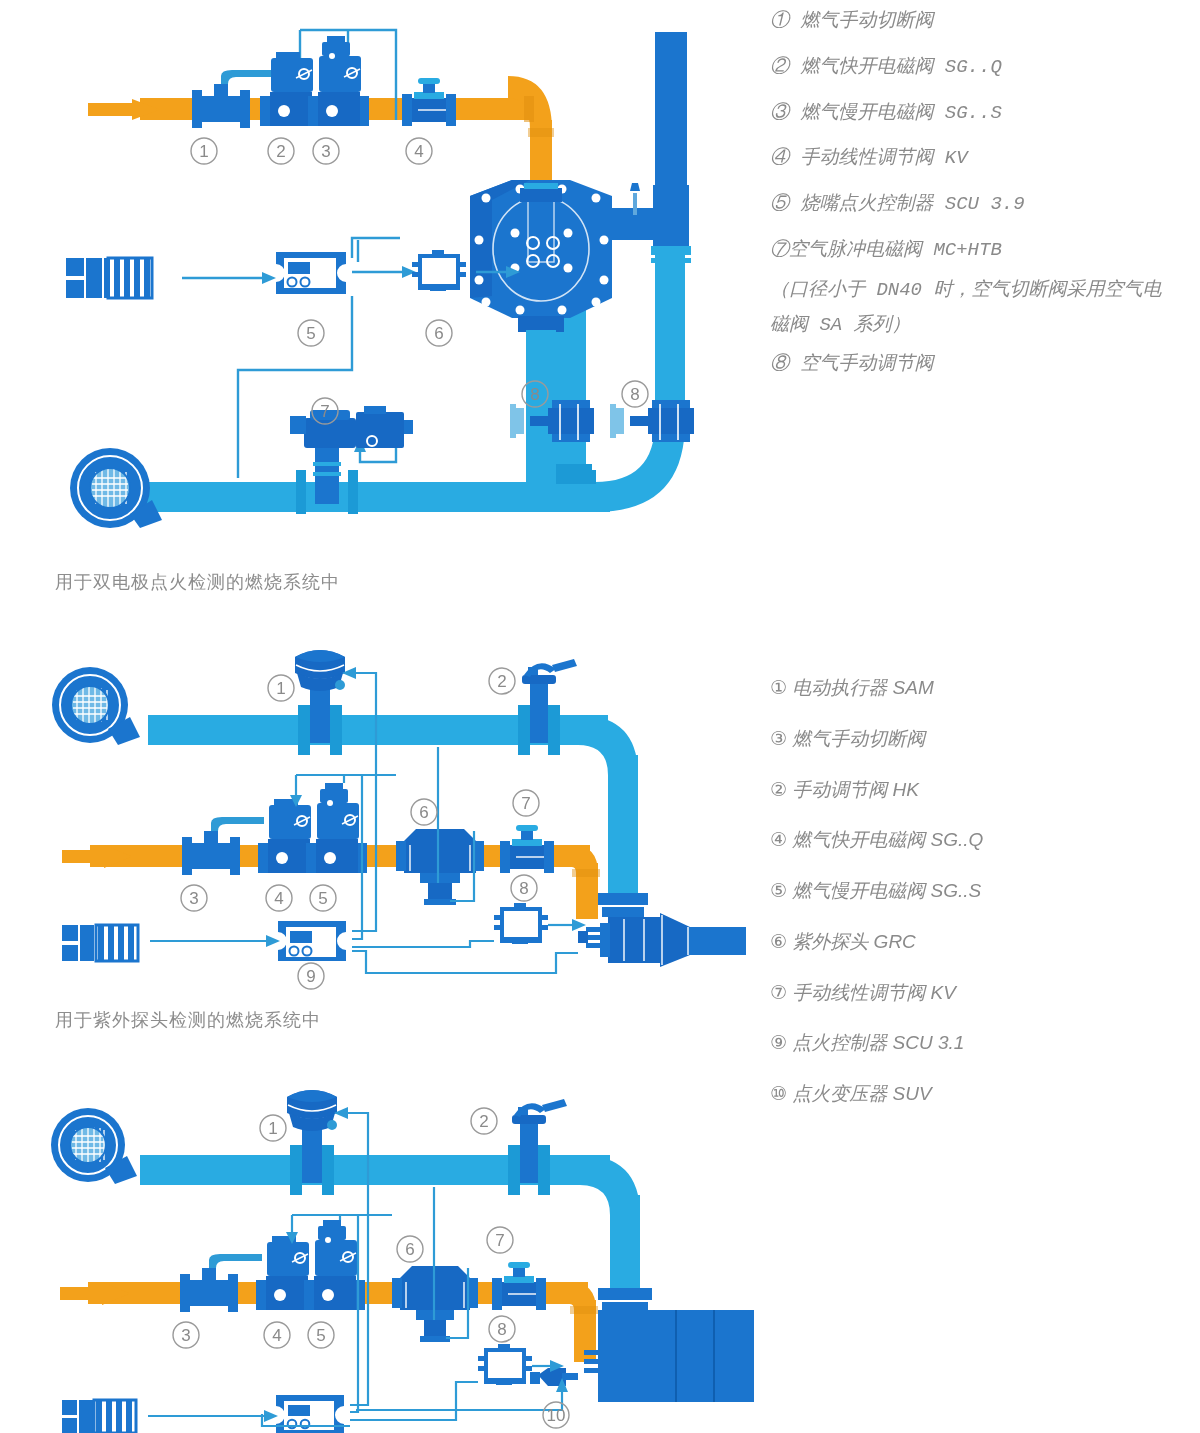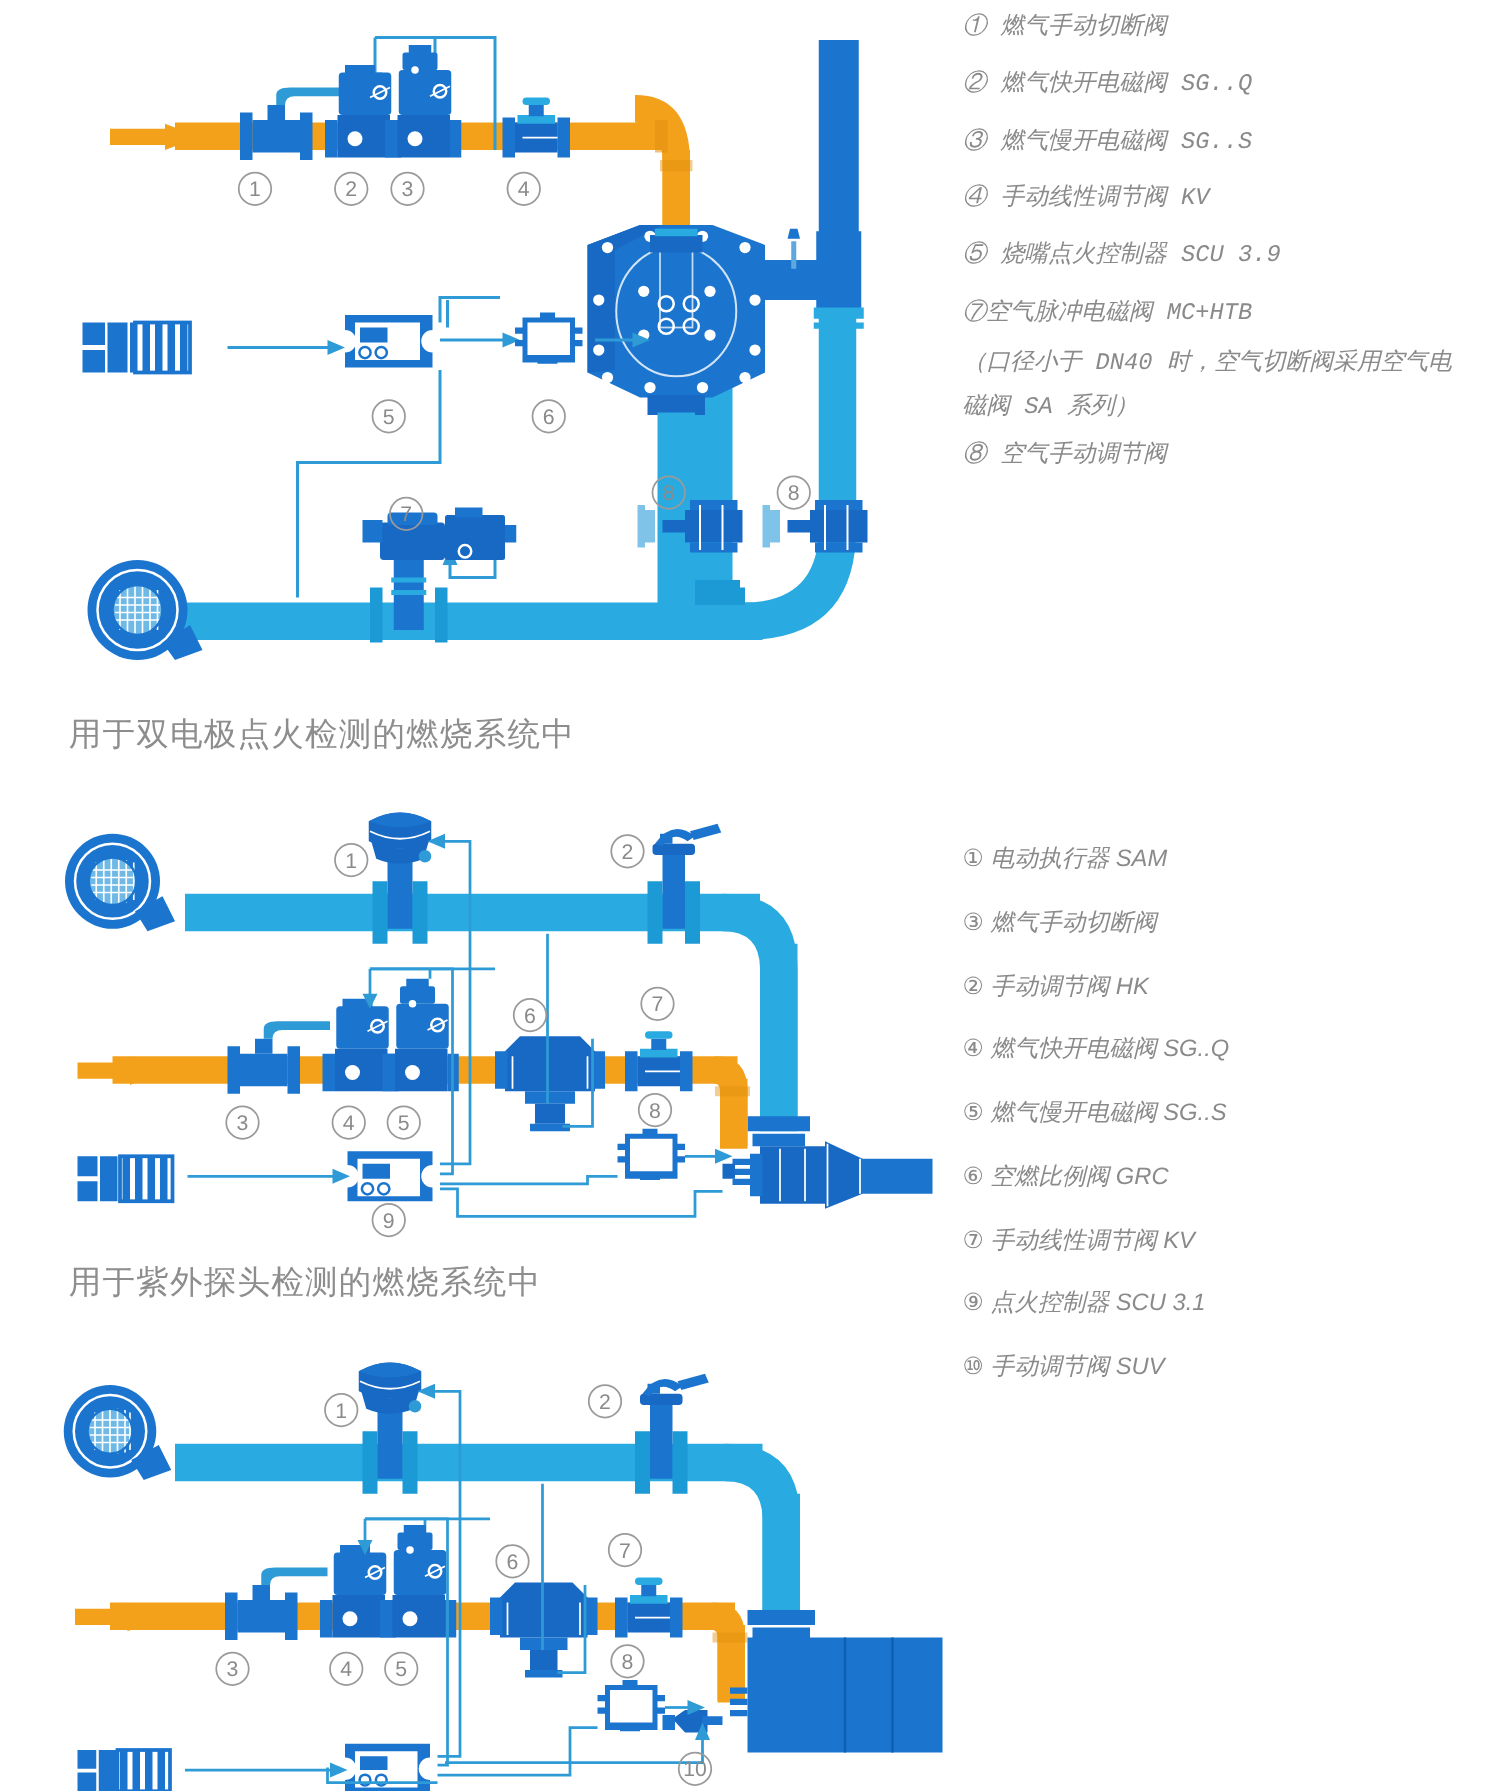--- a/index.html
+++ b/index.html
@@ -22,21 +22,21 @@
   }
   .legend-item.wrap{white-space:normal;}
   .legend1 .legend-item{margin-bottom:22px;font-family:Liberation Mono, monospace;}
   .legend1 .tight{margin-bottom:10px;}
   .legend2 .legend-item{margin-bottom:27px;}
 
   
   .caption{
     position:absolute;
     font-family:"Liberation Sans","DejaVu Sans",sans-serif;
-    font-size:26px;
+    font-size:18px;
     color:#8d8d8d;
     letter-spacing:1px;
     white-space:nowrap;
   }
 </style>
 </head>
 <body>
 
 <div class="dg" style="left:0px;top:0px;width:760px;height:560px;">
 <svg width="760" height="560" viewBox="0 0 760 560">
@@ -508,24 +508,24 @@
   </g>
 </svg>
 </div>
 
 <div class="legend legend2" style="left:770px;top:676px;">
   <div class="legend-item"><span>①</span> <span>电动执行器 SAM</span></div>
   <div class="legend-item"><span>③</span> <span>燃气手动切断阀</span></div>
   <div class="legend-item"><span>②</span> <span>手动调节阀 HK</span></div>
   <div class="legend-item"><span>④</span> <span>燃气快开电磁阀 SG..Q</span></div>
   <div class="legend-item"><span>⑤</span> <span>燃气慢开电磁阀 SG..S</span></div>
-  <div class="legend-item"><span>⑥</span> <span>空燃比例阀 GRC</span></div>
+  <div class="legend-item"><span>⑥</span> <span>紫外探头 GRC</span></div>
   <div class="legend-item"><span>⑦</span> <span>手动线性调节阀 KV</span></div>
   <div class="legend-item"><span>⑨</span> <span>点火控制器 SCU 3.1</span></div>
-  <div class="legend-item"><span>⑩</span> <span>手动调节阀 SUV</span></div>
+  <div class="legend-item"><span>⑩</span> <span>点火变压器 SUV</span></div>
 </div>
 
 <div class="caption" style="left:55px;top:1008px;">用于紫外探头检测的燃烧系统中</div>
 
 <div class="dg" style="left:0px;top:1070px;width:760px;height:363px;">
 <svg width="760" height="363" viewBox="0 0 760 363">
 
   <rect x="140" y="85" width="470" height="30" fill="#29ABE2"></rect>
   <path d="M580 85 Q640 85 640 145 L640 222 L610 222 L610 145 Q610 115 580 115 Z" fill="#29ABE2"></path>
   <rect x="610" y="125" width="30" height="105" fill="#29ABE2"></rect>

